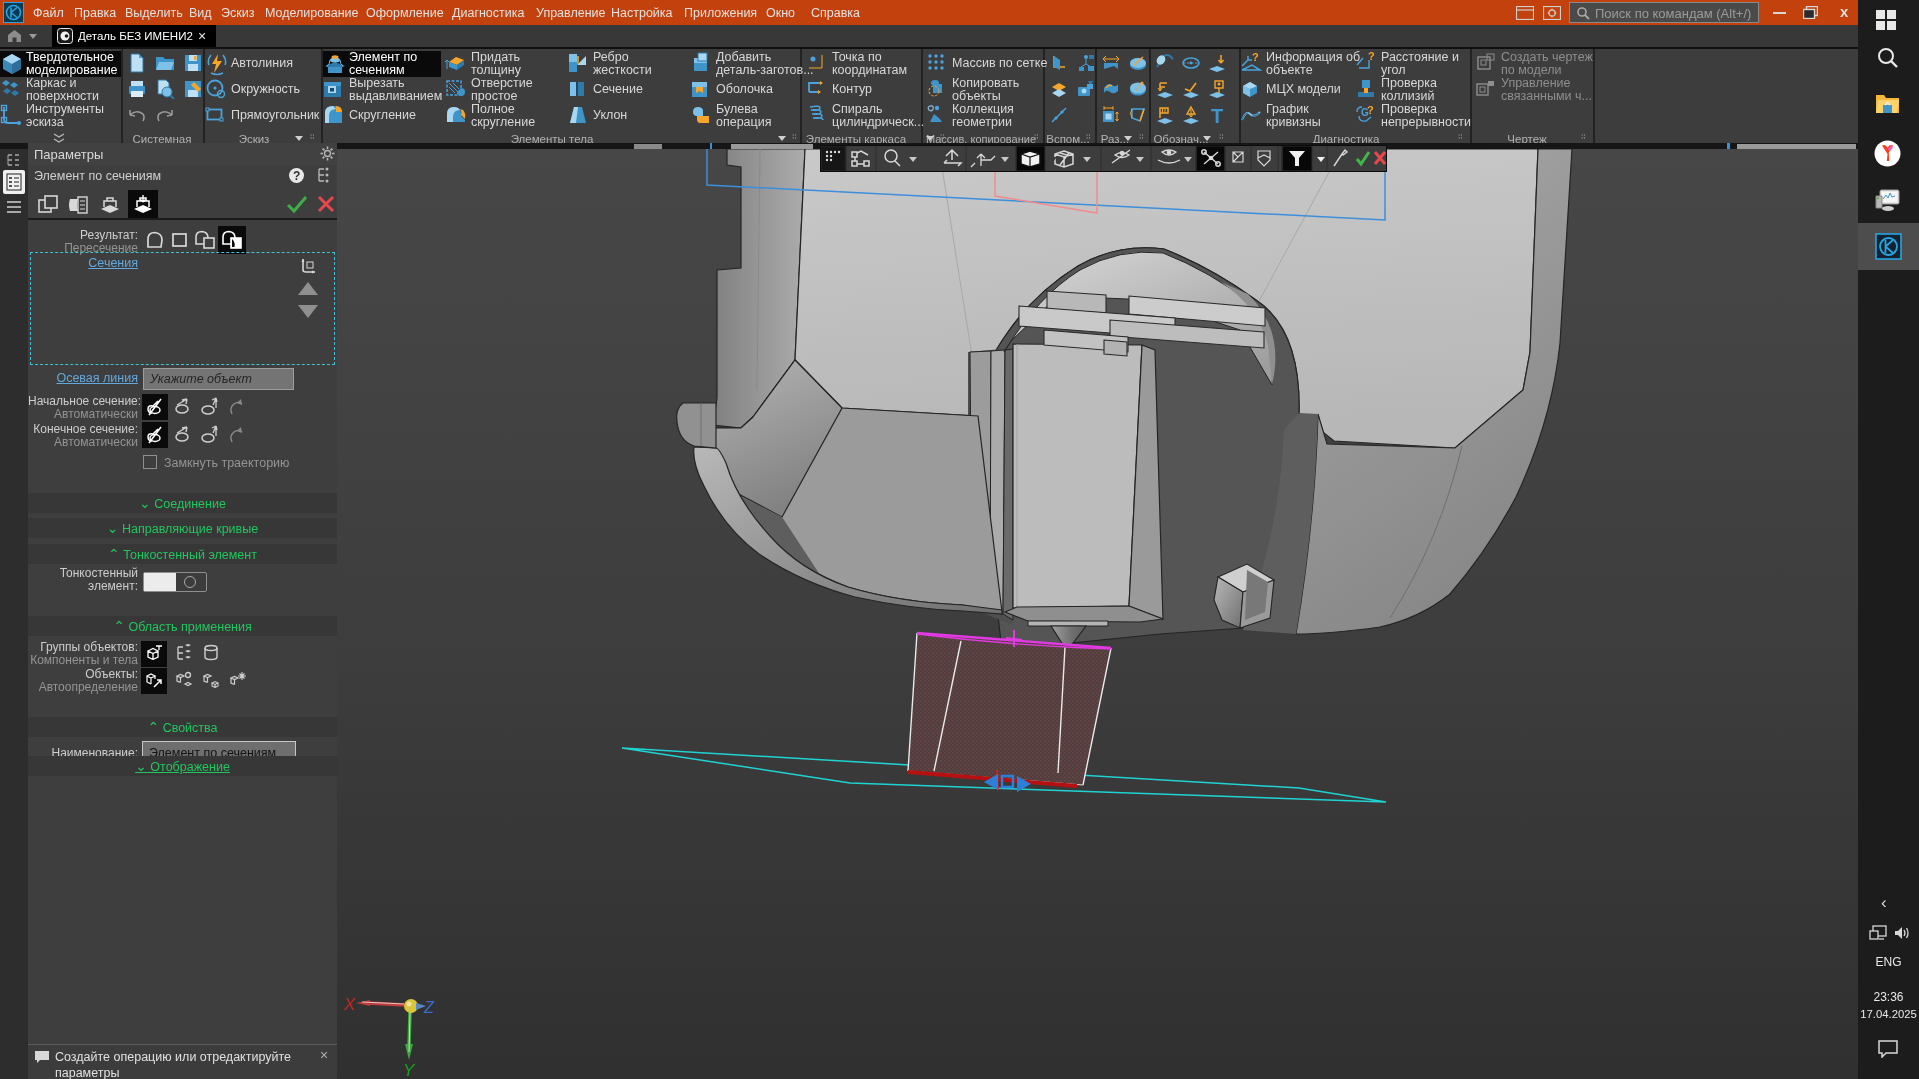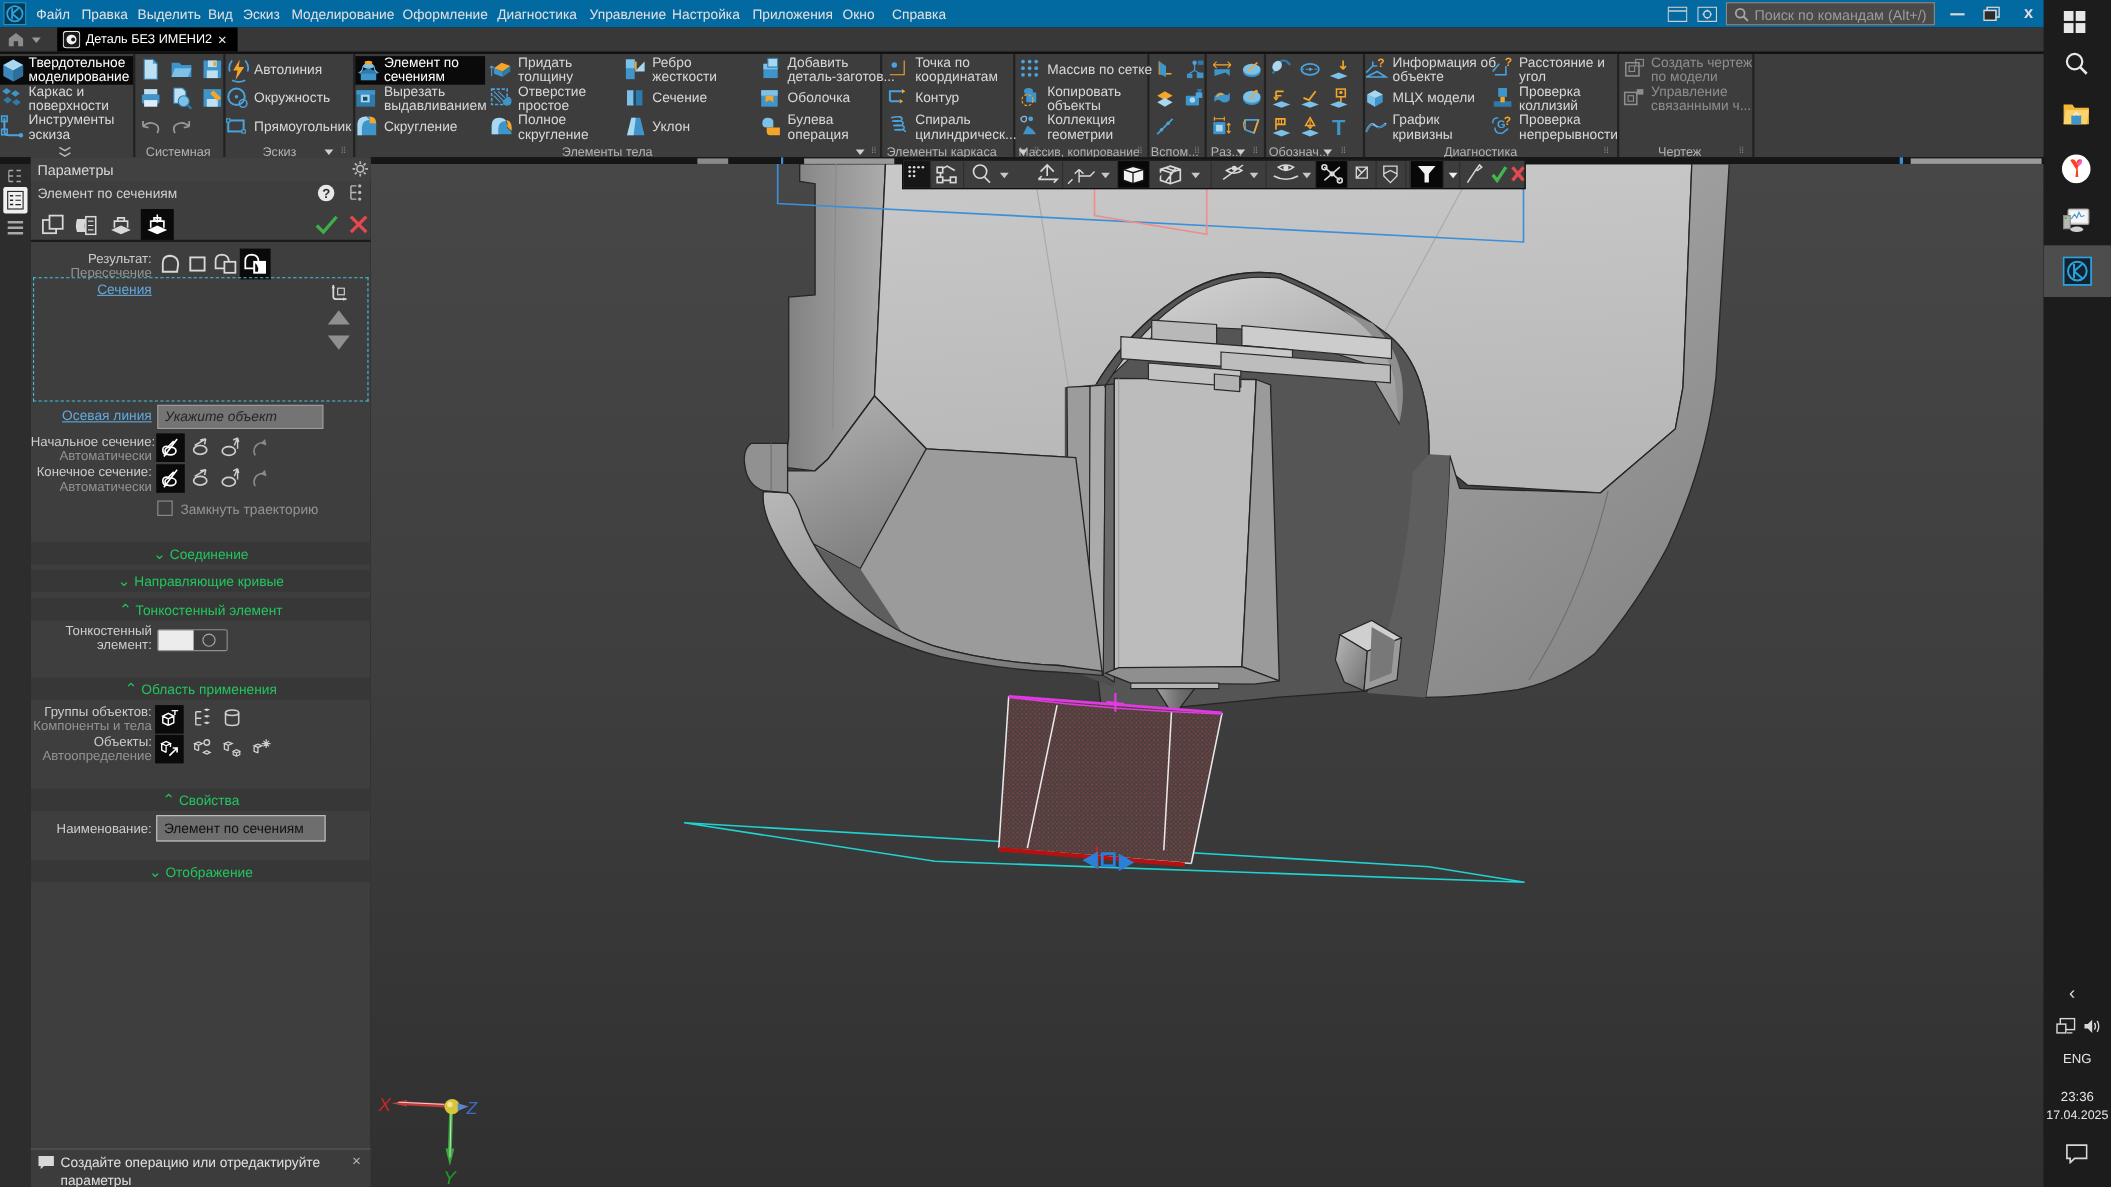--- a/index.html
+++ b/index.html
@@ -1,19 +1,19 @@
 <!DOCTYPE html>
 <html><head><meta charset="utf-8">
 <style>
 *{margin:0;padding:0;box-sizing:border-box;font-family:"Liberation Sans",sans-serif;}
 html,body{width:1919px;height:1079px;overflow:hidden;background:#141414;}
 #app{position:absolute;top:0;left:0;width:1919px;height:1079px;}
 .ab{position:absolute;}
 
-#menubar{position:absolute;left:0;top:0;width:1858px;height:25px;background:#0369a1;}
+#menubar{position:absolute;left:0;top:0;width:1858px;height:25px;background:#c2410c;}
 #menubar .mi{position:absolute;top:0;height:25px;line-height:26px;color:#e2e2e2;font-size:12.5px;}
 
 #tabrow{position:absolute;left:0;top:25px;width:1858px;height:22px;background:#383838;}
 #tab1{position:absolute;left:52px;top:0;width:164px;height:22px;background:#000;color:#fff;font-size:11.5px;line-height:22px;}
 
 #ribbon{position:absolute;left:0;top:47px;width:1858px;height:96px;background:#3d3d3d;border-top:2px solid #101010;}
 .rsep{position:absolute;top:0;width:2px;height:96px;background:#222;}
 .rlabel{position:absolute;top:84px;height:12px;font-size:11.5px;color:#b2b2b2;line-height:12px;text-align:center;white-space:nowrap;overflow:hidden;}
 .ritem{position:absolute;height:26px;color:#d8d8d8;font-size:12.5px;}
 .ritem .t{position:absolute;left:26px;top:0;line-height:13px;white-space:nowrap;}
@@ -756,21 +756,21 @@
       </svg>
     <svg class="ab" style="left:200px;top:527px" width="20" height="20" viewBox="0 0 20 20">
         <path d="M3 8 L6.5 6.5 L10 8 L6.5 9.5Z M3 8 V13 L6.5 14.5 M6.5 9.5 V14.5" fill="none" stroke="#cfcfcf" stroke-width="1.2"></path>
         <path d="M14 2 V10 M10 6 H18 M11.5 3.5 L16.5 8.5 M16.5 3.5 L11.5 8.5" stroke="#cfcfcf" stroke-width="1.1"></path>
       </svg>
     <div class="phead" style="top:574px;"><span style="font-size:14px;">⌃</span>&nbsp;Свойства</div>
     <div class="plabel" style="left:0;top:604px;width:110px;">Наименование:</div>
     <div class="pfield" style="left:114px;top:598px;width:154px;height:24px;border-color:#c6c6c6;background:#6e6e6e;color:#111;">
       <div class="ab" style="left:6px;top:4px;">Элемент по сечениям</div>
     </div>
-    <div class="phead" style="top:639px;"><span style="font-size:14px;">⌄</span>&nbsp;Отображение</div>
+    <div class="phead" style="top:613px;text-decoration:underline;"><span style="font-size:14px;">⌄</span>&nbsp;Отображение</div>
 
     <div class="ab" style="left:0;top:901px;width:309px;height:35px;background:#3c3c3c;border-top:1px solid #5a5a5a;">
       <svg class="ab" style="left:6px;top:5px" width="16" height="14" viewBox="0 0 16 14">
           <path d="M1 1 H15 V10 H6 L3 13 V10 H1 Z" fill="#d8d8d8"></path>
         </svg>
       <div class="ab" style="left:27px;top:4px;color:#e0e0e0;font-size:12.5px;line-height:16px;">Создайте операцию или отредактируйте<br>параметры</div>
       <div class="ab" style="left:292px;top:2px;color:#b0b0b0;font-size:14px;">×</div>
     </div>
   </div>
 

